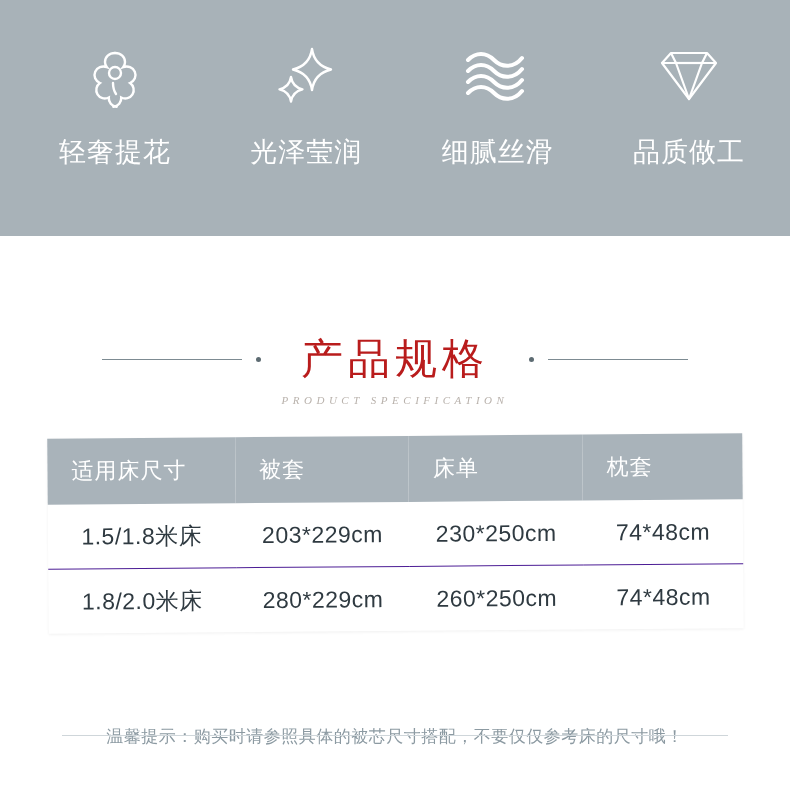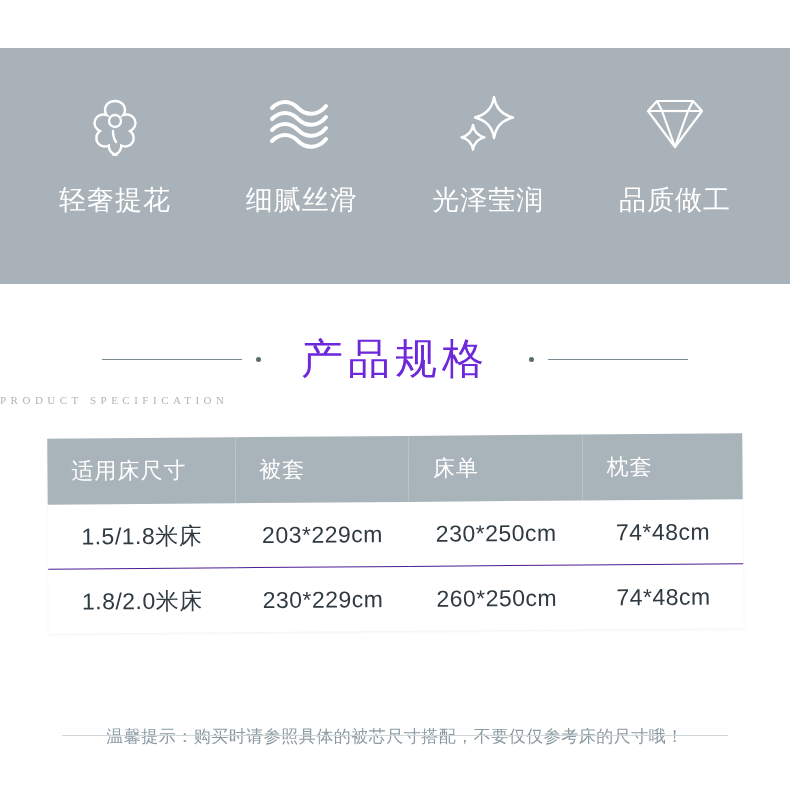--- a/index.html
+++ b/index.html
@@ -25,22 +25,21 @@
     position: absolute;
     left: 0;
     top: 0;
     width: 790px;
     height: 236px;
     background: #a8b2b8;
     display: flex;
     align-items: flex-start;
     justify-content: space-between;
     box-sizing: border-box;
-    padding: 40px 30px 0 30px;
-    margin-top: 48px;
+    padding: 40px 16px 0 30px;
   }
   .feature {
     width: 170px;
     display: flex;
     flex-direction: column;
     align-items: center;
   }
   .feature-icon {
     height: 72px;
     display: flex;
@@ -80,34 +79,36 @@
   .dot {
     width: 5px;
     height: 5px;
     border-radius: 50%;
     background: #5d6b72;
     margin: 0 14px;
   }
   .main-title {
     font-family: "Liberation Serif", serif;
     font-size: 42px;
-    color: #6d28d9;
+    color: #b91c1c;
     letter-spacing: 5px;
     margin: 0 26px;
     white-space: nowrap;
   }
   .sub-title {
     position: absolute;
     top: 158px;
     left: 0;
     width: 790px;
+    text-align: center;
     font-family: "Liberation Serif", serif;
     font-size: 11px;
     letter-spacing: 4.5px;
     color: #b9b2ac;
+    font-style: italic;
   }
 
   
   .table-wrap {
     position: absolute;
     left: 48px;
     top: 436px;
     width: 695px;
     height: 202px;
     transform: rotate(-0.45deg);
@@ -180,38 +181,38 @@
           <path d="M36 10c6 0 10 4 10 9 0 2-.6 3.7-1.7 5.1 4.6-1.6 9.6.3 11.5 4.6 1.9 4.4-.2 9.4-4.7 11.3 3.6 2.6 4.7 7.6 2.4 11.4-2.3 3.9-7.3 5.2-11.3 3.1.4 4.7-3 8.8-7.8 9.3" stroke-linecap="round"></path>
           <path d="M30 30c0 3.3 2.7 6 6 6s6-2.7 6-6-2.7-6-6-6-6 2.7-6 6z"></path>
           <path d="M34 40c0 4 1 8 3 11" stroke-linecap="round"></path>
         </svg>
       </div>
       <div class="feature-label">轻奢提花</div>
     </div>
 
     <div class="feature">
       <div class="feature-icon">
+        <svg width="80" height="66" viewBox="0 0 80 66" fill="none" stroke="#ffffff" stroke-width="2.4" stroke-linejoin="round">
+          <path d="M46 6c1.6 11 7.4 17.6 19 20.5-11.6 2.9-17.4 9.5-19 20.5-1.6-11-7.4-17.6-19-20.5C38.6 23.6 44.4 17 46 6z"></path>
+          <path d="M25 34c1 6.6 4.5 10.6 11.5 12.3C29.5 48 26 52 25 58.6 24 52 20.5 48 13.5 46.3 20.5 44.6 24 40.6 25 34z"></path>
+        </svg>
+      </div>
+      <div class="feature-label">光泽莹润</div>
+    </div>
+
+    <div class="feature">
+      <div class="feature-icon">
         <svg width="76" height="60" viewBox="0 0 76 60" fill="none" stroke="#ffffff" stroke-width="4" stroke-linecap="round">
           <path d="M8 14c8-8 18-8 26 0s20 8 28-2"></path>
           <path d="M8 25c8-8 18-8 26 0s20 8 28-2"></path>
           <path d="M8 36c8-8 18-8 26 0s20 8 28-2"></path>
           <path d="M8 47c8-8 18-8 26 0s20 8 28-2"></path>
         </svg>
       </div>
       <div class="feature-label">细腻丝滑</div>
-    </div>
-
-    <div class="feature">
-      <div class="feature-icon">
-        <svg width="80" height="66" viewBox="0 0 80 66" fill="none" stroke="#ffffff" stroke-width="2.4" stroke-linejoin="round">
-          <path d="M46 6c1.6 11 7.4 17.6 19 20.5-11.6 2.9-17.4 9.5-19 20.5-1.6-11-7.4-17.6-19-20.5C38.6 23.6 44.4 17 46 6z"></path>
-          <path d="M25 34c1 6.6 4.5 10.6 11.5 12.3C29.5 48 26 52 25 58.6 24 52 20.5 48 13.5 46.3 20.5 44.6 24 40.6 25 34z"></path>
-        </svg>
-      </div>
-      <div class="feature-label">光泽莹润</div>
     </div>
 
     <div class="feature">
       <div class="feature-icon">
         <svg width="78" height="62" viewBox="0 0 78 62" fill="none" stroke="#ffffff" stroke-width="2.2" stroke-linejoin="round">
           <path d="M12 18h54L39 54 12 18z"></path>
           <path d="M12 18l9-10h36l9 10"></path>
           <path d="M21 8l5 10 13 36 13-36 5-10"></path>
           <path d="M26 18h26"></path>
         </svg>
@@ -250,21 +251,21 @@
       </thead>
       <tbody>
         <tr>
           <td>1.5/1.8米床</td>
           <td>203*229cm</td>
           <td>230*250cm</td>
           <td>74*48cm</td>
         </tr>
         <tr>
           <td>1.8/2.0米床</td>
-          <td>230*229cm</td>
+          <td>280*229cm</td>
           <td>260*250cm</td>
           <td>74*48cm</td>
         </tr>
       </tbody>
     </table>
   </div>
 
   <div class="note">温馨提示：购买时请参照具体的被芯尺寸搭配，不要仅仅参考床的尺寸哦！</div>
   <div class="note-line"></div>
 

